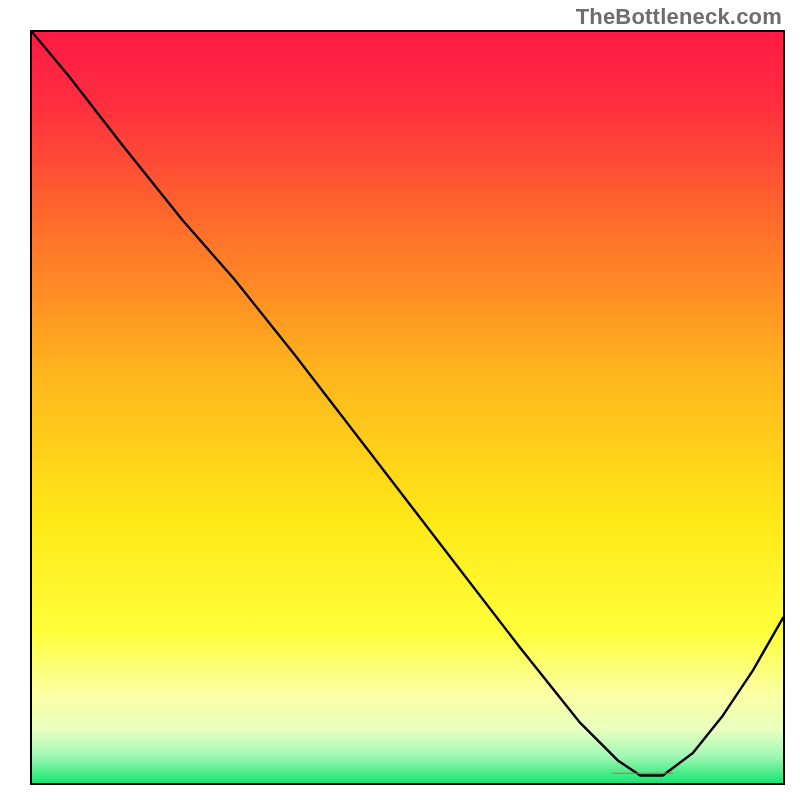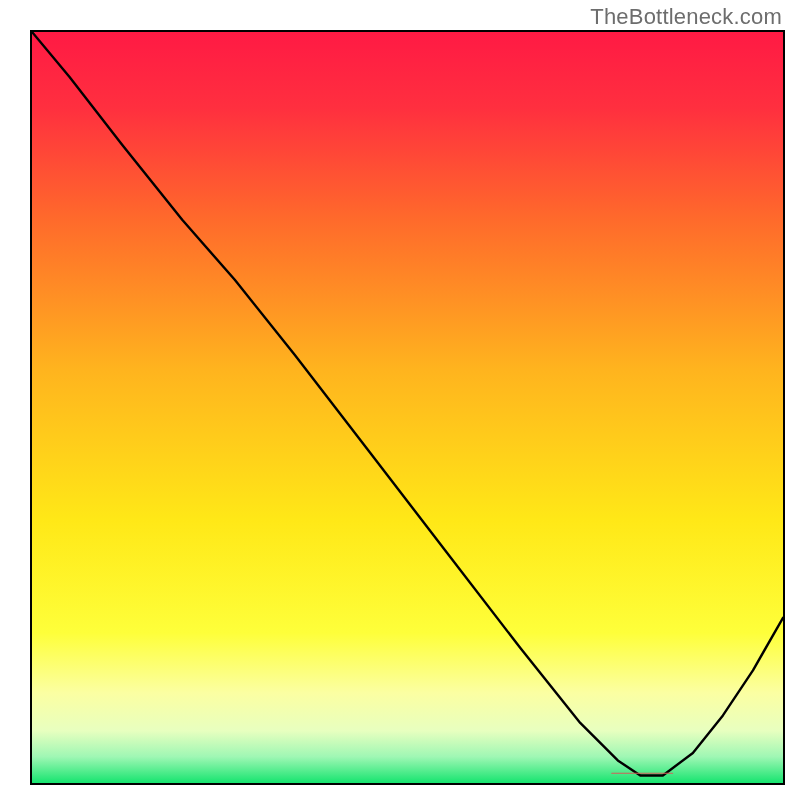--- a/index.html
+++ b/index.html
@@ -14,21 +14,21 @@
   .stage {
     position: relative;
     width: 800px;
     height: 800px;
   }
   .watermark {
     position: absolute;
     top: 4px;
     right: 18px;
     font-size: 22px;
-    font-weight: 400;
+    font-weight: 700;
     color: #6d6d6d;
     letter-spacing: 0.2px;
     user-select: none;
   }
   .plot-frame {
     position: absolute;
     left: 30px;
     top: 30px;
     width: 755px;
     height: 755px;

